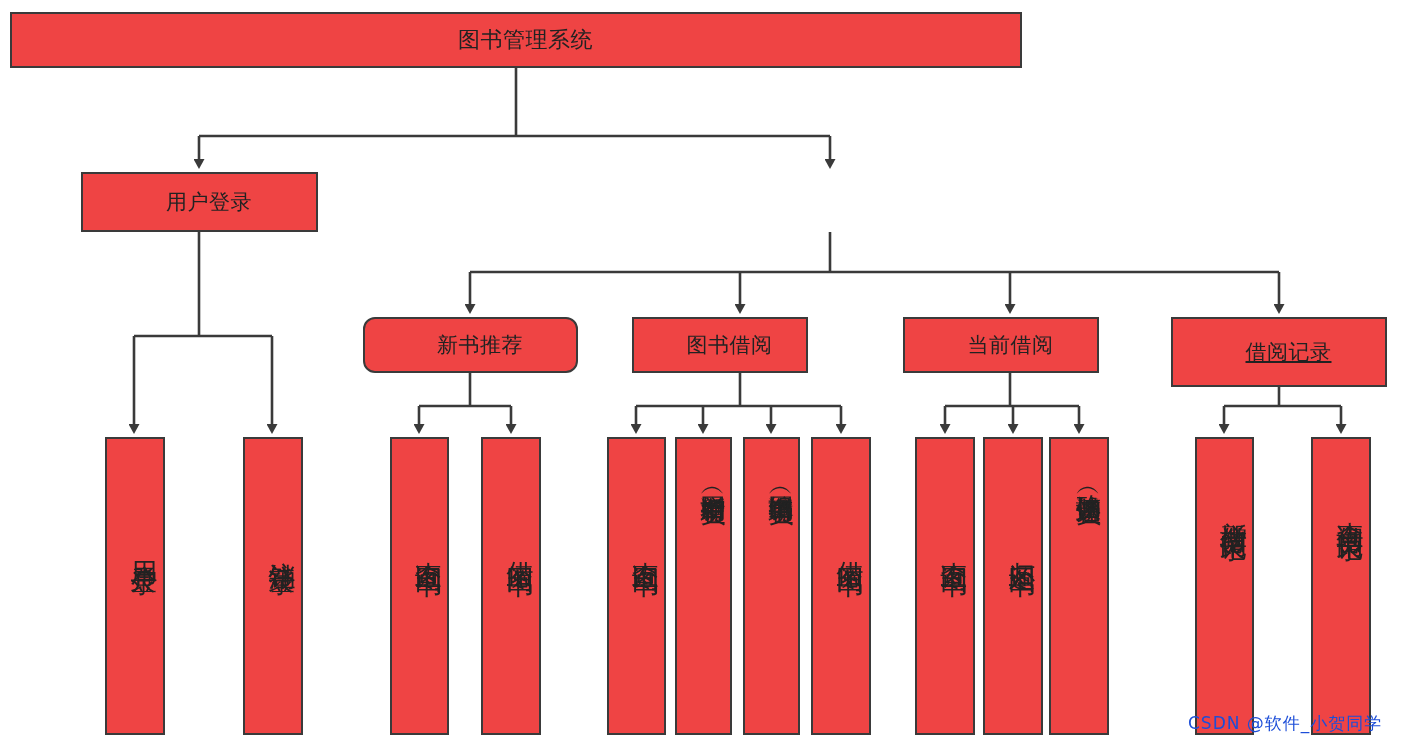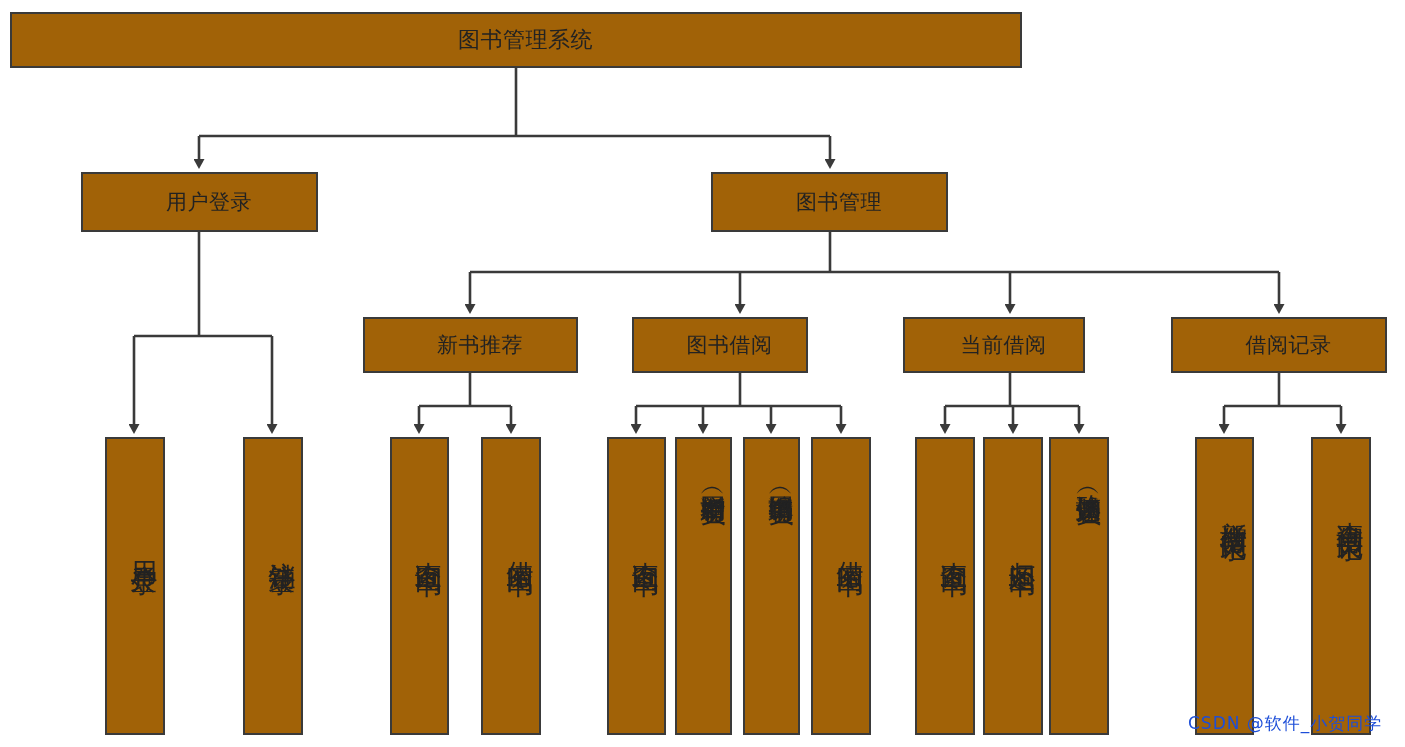--- a/index.html
+++ b/index.html
@@ -7,21 +7,21 @@
     width:1405px;height:747px;
     font-family:"DejaVu Sans","Liberation Sans",sans-serif;
     overflow:hidden;
   }
   #canvas{position:relative;width:1405px;height:747px;background:#fff;}
   #wires{position:absolute;left:0;top:0;width:1405px;height:747px;}
 
   .node{
     position:absolute;
     box-sizing:border-box;
-    background:#a16207;
+    background:#ef4444;
     border:2.5px solid #3a3a3a;
     display:flex;
     align-items:center;
     justify-content:center;
     color:#222222;
     padding-left:19px;
   }
   .node .lbl{
     display:block;
     text-align:center;
@@ -128,34 +128,31 @@
     </g>
   </svg>
 
   <div class="node horiz root" style="left:10px;top:12px;width:1012px;height:56px;">
     <span class="lbl">图书管理系统</span>
   </div>
 
   <div class="node horiz" style="left:81px;top:172px;width:237px;height:60px;">
     <span class="lbl">用户登录</span>
   </div>
-  <div class="node horiz" style="left:711px;top:172px;width:237px;height:60px;">
-    <span class="lbl">图书管理</span>
-  </div>
-
-  <div class="node horiz" style="left:363px;top:317px;width:215px;height:56px;">
+
+  <div class="node horiz" style="left:363px;top:317px;width:215px;height:56px;border-radius:12px;">
     <span class="lbl">新书推荐</span>
   </div>
   <div class="node horiz" style="left:632px;top:317px;width:176px;height:56px;">
     <span class="lbl">图书借阅</span>
   </div>
-  <div class="node horiz" style="left:903px;top:317px;width:182px;height:56px;">
+  <div class="node horiz" style="left:903px;top:317px;width:196px;height:56px;">
     <span class="lbl">当前借阅</span>
   </div>
-  <div class="node horiz" style="left:1171px;top:317px;width:216px;height:56px;">
+  <div class="node horiz" style="left:1171px;top:317px;width:216px;height:70px;text-decoration:underline;">
     <span class="lbl">借阅记录</span>
   </div>
 
   <div class="node vert midlow" style="left:105px;top:437px;width:60px;height:298px;">
     <span class="lbl">用户登录</span>
   </div>
   <div class="node vert midlow" style="left:243px;top:437px;width:60px;height:298px;">
     <span class="lbl">注销登录</span>
   </div>
 

